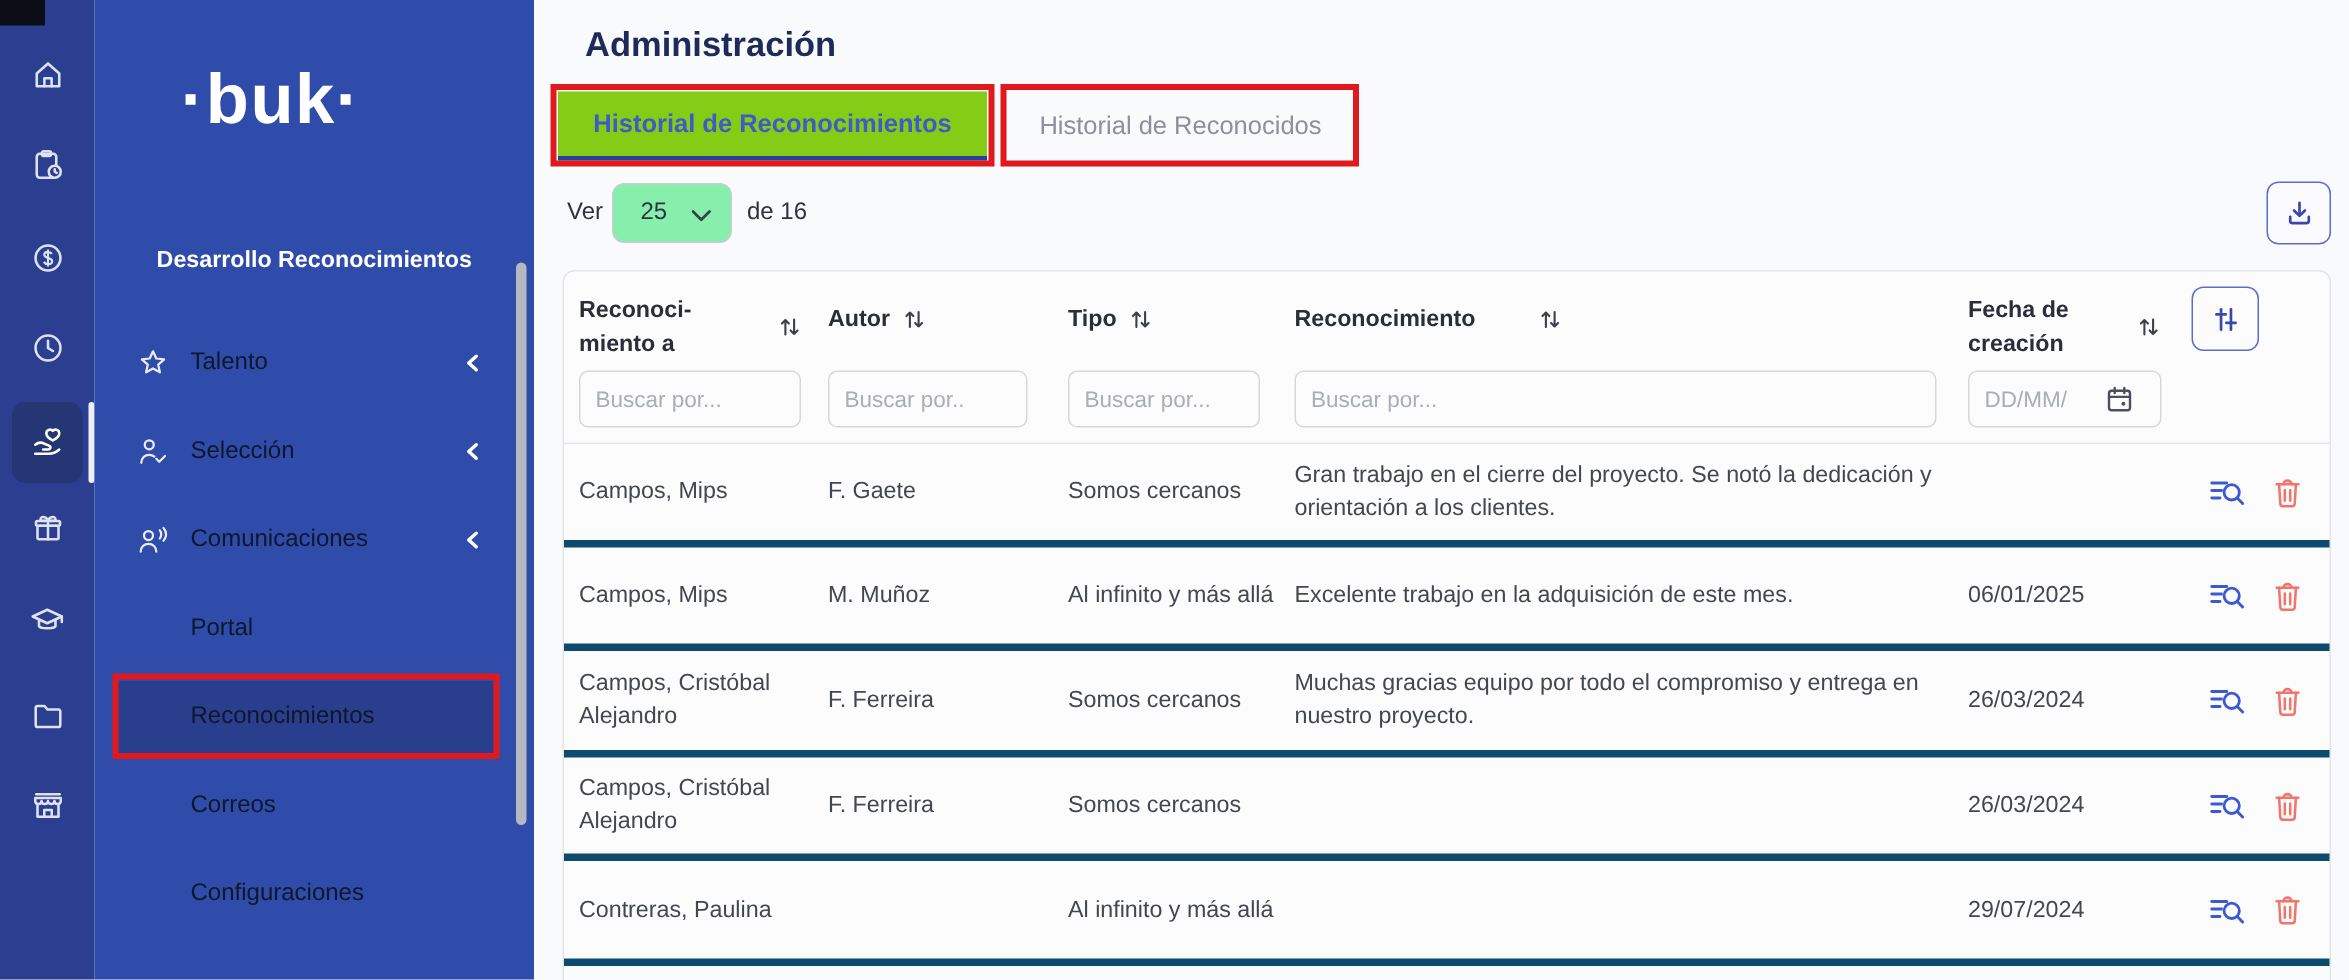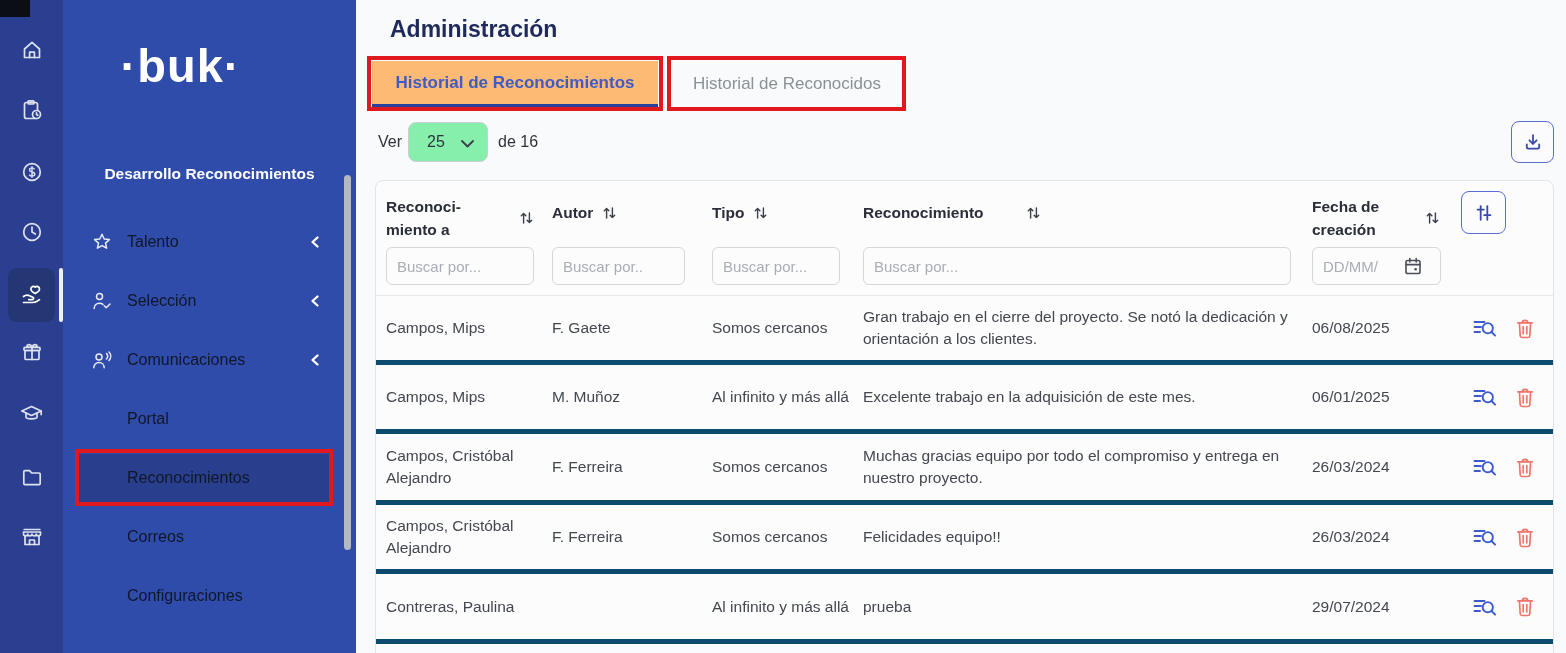--- a/index.html
+++ b/index.html
@@ -28,21 +28,21 @@
   #active-subitem-bg { left:79px; top:454px; width:250px; height:49px; background:#293f8e; }
   #panel-scroll-thumb { left:344px; top:175px; width:7px; height:375px; background:#b4b8c0; border-radius:4px; cursor:pointer; }
 
   
   .annot { border:4px solid #e1181d; background:transparent; pointer-events:none; z-index:50; }
 
   
   #main { left:356px; top:0; width:1210px; height:653px; background:#f9fafb; }
   #page-title { left:390px; top:16px; font-size:23px; font-weight:700; color:#1d2a5a; }
 
-  #tab1 { left:372px; top:61px; width:286px; height:46px; background:#fdba74;
+  #tab1 { left:372px; top:61px; width:286px; height:46px; background:#84cc16;
           display:flex; align-items:center; justify-content:center; cursor:pointer;
           color:#3f5bc6; font-size:17px; font-weight:700; border-bottom:3px solid #27419f; }
   #tab2 { left:672px; top:61px; width:230px; height:46px; display:flex; align-items:center; justify-content:center;
           cursor:pointer; color:#8b9099; font-size:17px; font-weight:500; }
 
   #ver-label { left:378px; top:122px; height:40px; line-height:40px; font-size:16px; color:#2f333d; }
   #page-size { left:408px; top:122px; width:80px; height:40px; background:#86efac; border:1px solid #c9cdd4;
                border-radius:8px; display:flex; align-items:center; cursor:pointer; }
   #page-size .val { margin-left:18px; font-size:16px; color:#2f333d; }
   #page-size svg { position:absolute; right:13px; top:17px; }
@@ -334,21 +334,20 @@
   </div>
 
   <div id="head-sep"></div>
 
   <div id="rows">
   <div class="trow" style="height: 69px;">
     <div class="cell c-to">Campos, Mips</div>
     <div class="cell c-au">F. Gaete</div>
     <div class="cell c-ty">Somos cercanos</div>
     <div class="cell c-msg">Gran trabajo en el cierre del proyecto. Se notó la dedicación y orientación a los clientes.</div>
-    <div class="cell c-date">06/08/2025</div>
     <div class="cell c-view">
       <svg width="26" height="22" viewBox="0 0 26 22" fill="none" stroke="#3b5ad1" stroke-width="1.9" stroke-linecap="round">
             <path d="M2.5 5 h10"></path>
             <path d="M2.5 10 h6.5"></path>
             <path d="M2.5 15 h5.5"></path>
             <circle cx="15.8" cy="11.2" r="5.1"></circle>
             <path d="M19.5 15 l3.6 3.6"></path>
           </svg>
     </div>
     <div class="cell c-del">
@@ -408,21 +407,20 @@
             <path d="M3.4 4.8 l.8 13 a1.8 1.8 0 0 0 1.8 1.7 h6 a1.8 1.8 0 0 0 1.8-1.7 l.8-13"></path>
             <path d="M7.2 8.6 v7.2 M10.8 8.6 v7.2"></path>
           </svg>
     </div>
   </div>
 
   <div class="trow" style="height: 69px;">
     <div class="cell c-to">Campos, Cristóbal Alejandro</div>
     <div class="cell c-au">F. Ferreira</div>
     <div class="cell c-ty">Somos cercanos</div>
-    <div class="cell c-msg">Felicidades equipo!!</div>
     <div class="cell c-date">26/03/2024</div>
     <div class="cell c-view">
       <svg width="26" height="22" viewBox="0 0 26 22" fill="none" stroke="#3b5ad1" stroke-width="1.9" stroke-linecap="round">
             <path d="M2.5 5 h10"></path>
             <path d="M2.5 10 h6.5"></path>
             <path d="M2.5 15 h5.5"></path>
             <circle cx="15.8" cy="11.2" r="5.1"></circle>
             <path d="M19.5 15 l3.6 3.6"></path>
           </svg>
     </div>
@@ -432,21 +430,20 @@
             <path d="M6.3 4.8 a2.7 2.4 0 0 1 5.4 0"></path>
             <path d="M3.4 4.8 l.8 13 a1.8 1.8 0 0 0 1.8 1.7 h6 a1.8 1.8 0 0 0 1.8-1.7 l.8-13"></path>
             <path d="M7.2 8.6 v7.2 M10.8 8.6 v7.2"></path>
           </svg>
     </div>
   </div>
 
   <div class="trow" style="height: 70px;">
     <div class="cell c-to">Contreras, Paulina</div>
     <div class="cell c-ty">Al infinito y más allá</div>
-    <div class="cell c-msg">prueba</div>
     <div class="cell c-date">29/07/2024</div>
     <div class="cell c-view">
       <svg width="26" height="22" viewBox="0 0 26 22" fill="none" stroke="#3b5ad1" stroke-width="1.9" stroke-linecap="round">
             <path d="M2.5 5 h10"></path>
             <path d="M2.5 10 h6.5"></path>
             <path d="M2.5 15 h5.5"></path>
             <circle cx="15.8" cy="11.2" r="5.1"></circle>
             <path d="M19.5 15 l3.6 3.6"></path>
           </svg>
     </div>

